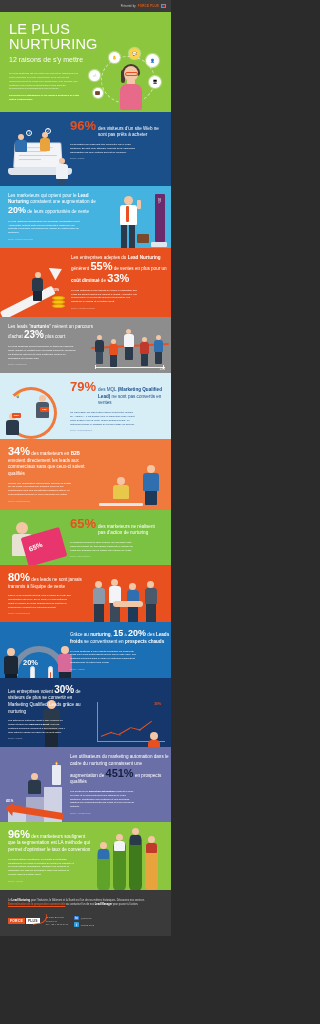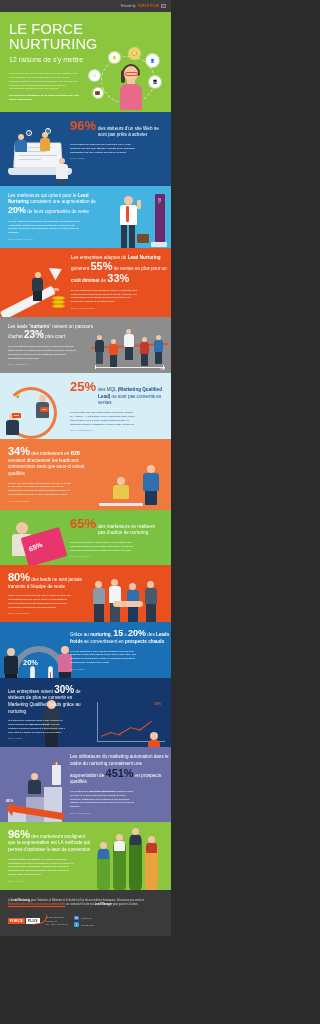--- a/index.html
+++ b/index.html
@@ -309,21 +309,21 @@
       <div class="woman">
         <div class="hair"></div>
         <div class="head"></div>
         <div class="glasses"></div>
         <div class="collar"></div>
         <div class="body"></div>
       </div>
     </div>
 
     <div class="inner">
-      <h1 class="title">LE FORCE NURTURING</h1>
+      <h1 class="title">LE PLUS NURTURING</h1>
       <div class="subtitle">12 raisons de s'y mettre</div>
       <div class="introblock">
         <p>Le Lead Nurturing est une action qui permet de transformer un Lead marketing en Lead commercial. Pour cela on fait progressivement les leads une l'achat grâce à du scoring, des contenus, des emails personnalisés et des aspects téléphoniques préprogrammés pour conclure.</p>
         <div class="intro-cta">Découvrez les statistiques et les bonnes pratiques de cette action commerciale.</div>
       </div>
     </div>
   </div>
 
   <div class="band b-96">
     <div class="art laptop">
@@ -480,21 +480,21 @@
       <span style="color:#fff;font-size:2.4px;font-weight:bold;">MQL</span>
     </div>
     <div class="art" style="left:40px;top:34px;width:9px;height:5px;background:#e8511f;border-radius:1px;display:flex;align-items:center;justify-content:center;">
       <span style="color:#fff;font-size:2.4px;font-weight:bold;">SQL</span>
     </div>
     <span style="position:absolute;left:14px;top:18px;color:#f5c518;font-size:6px;">💡</span>
 
     <div class="inner">
       <div class="col-right" style="margin-left:62px;width:100px;">
         <div class="stat-row">
-          <span class="big tx-orange">25%</span>
+          <span class="big tx-orange">79%</span>
           <span class="headline tx-blue" style="max-width:64px;">
             <span>des MQL </span><b>(Marketing Qualified Lead)</b><span> ne sont pas convertis en ventes</span>
           </span>
         </div>
         <div class="body tx-blue" style="width:66px;">Un lead passe par différentes étapes avant d'être qualifié de « chaud ». Il est qualifié pour le marketing (MQL) avant d'être qualifié pour la vente (Sales Qualified Lead). Le nurturing favorise le passage du premier stade au second.</div>
         <div class="source tx-blue">Source : MarketingSherpa</div>
       </div>
     </div>
   </div>
 

